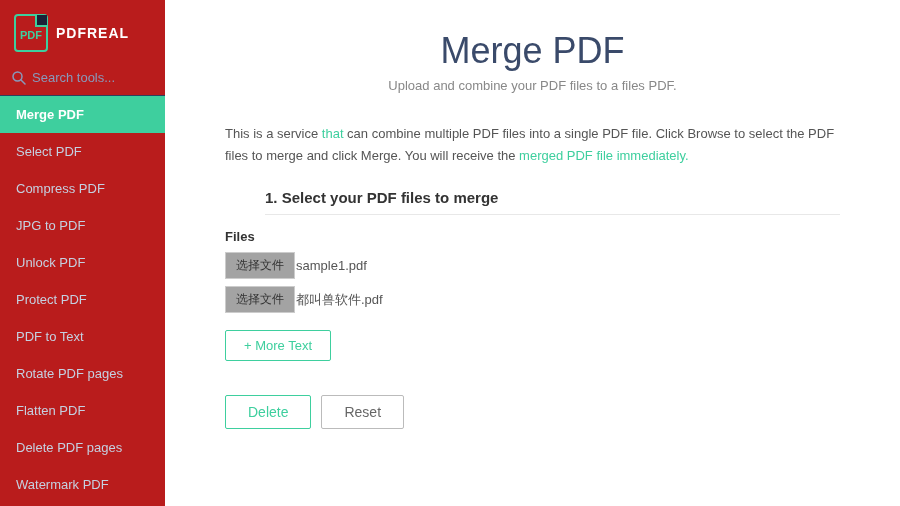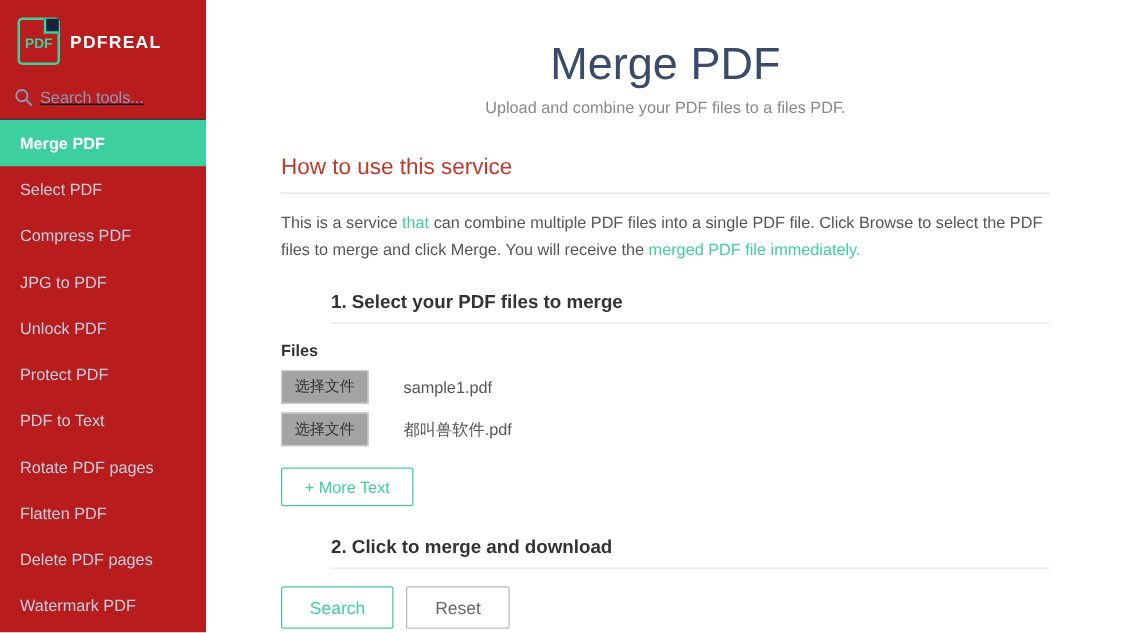--- a/index.html
+++ b/index.html
@@ -51,21 +51,20 @@
       font-weight: bold;
       letter-spacing: 1px;
     }
 
     .search-area {
       padding: 6px 12px 10px 12px;
       display: flex;
       align-items: center;
       gap: 6px;
       border-bottom: 1px solid #2e3f5c;
-      text-decoration: underline;
     }
     .search-icon-svg {
       color: #8899bb;
       flex-shrink: 0;
     }
     .search-input {
       background: transparent;
       border: none;
       outline: none;
       color: #aabbcc;
@@ -158,21 +157,21 @@
       border: 1px solid #ccc;
       padding: 4px 10px;
       font-size: 12px;
       cursor: pointer;
       color: #333;
       white-space: nowrap;
     }
     .file-name {
       font-size: 13px;
       color: #555;
-      margin-left: 28px;
+      margin-left: 1px;
     }
 
     .more-files-btn {
       margin-top: 10px;
       margin-bottom: 24px;
       padding: 7px 18px;
       background: #fff;
       border: 1px solid #3ecf9e;
       color: #3ecf9e;
       font-size: 13px;
@@ -243,40 +242,38 @@
       <div class="nav-item">Flatten PDF</div>
       <div class="nav-item">Delete PDF pages</div>
       <div class="nav-item">Watermark PDF</div>
     </div>
 </div>
 
 <div id="main">
   <h1 class="page-title">Merge PDF</h1>
   <p class="page-subtitle">Upload and combine your PDF files to a files PDF.</p>
 
-  <h2 class="section-title"><span style="color:#c0392b;">H</span><span>ow to use this service</span></h2>
 
   <p class="description">
     <span>This is a service </span><a>that</a><span> can combine multiple PDF files into a single PDF file. Click Browse to select the PDF files to merge and click Merge. You will receive the </span><a>merged PDF file immediately.</a>
   </p>
 
   <div class="step-title">1. Select your PDF files to merge</div>
 
   <div class="files-label">Files</div>
 
   <div class="file-row">
     <button class="file-btn">选择文件</button>
     <span class="file-name">sample1.pdf</span>
   </div>
   <div class="file-row">
     <button class="file-btn">选择文件</button>
     <span class="file-name">都叫兽软件.pdf</span>
   </div>
 
   <button class="more-files-btn">+ More Text</button>
 
-  <div class="step-title">2. Click to merge and download</div>
 
   <div class="action-buttons">
-    <button class="btn-merge">Search</button>
+    <button class="btn-merge">Delete</button>
     <button class="btn-reset">Reset</button>
   </div>
 </div>
 
 </body></html>

